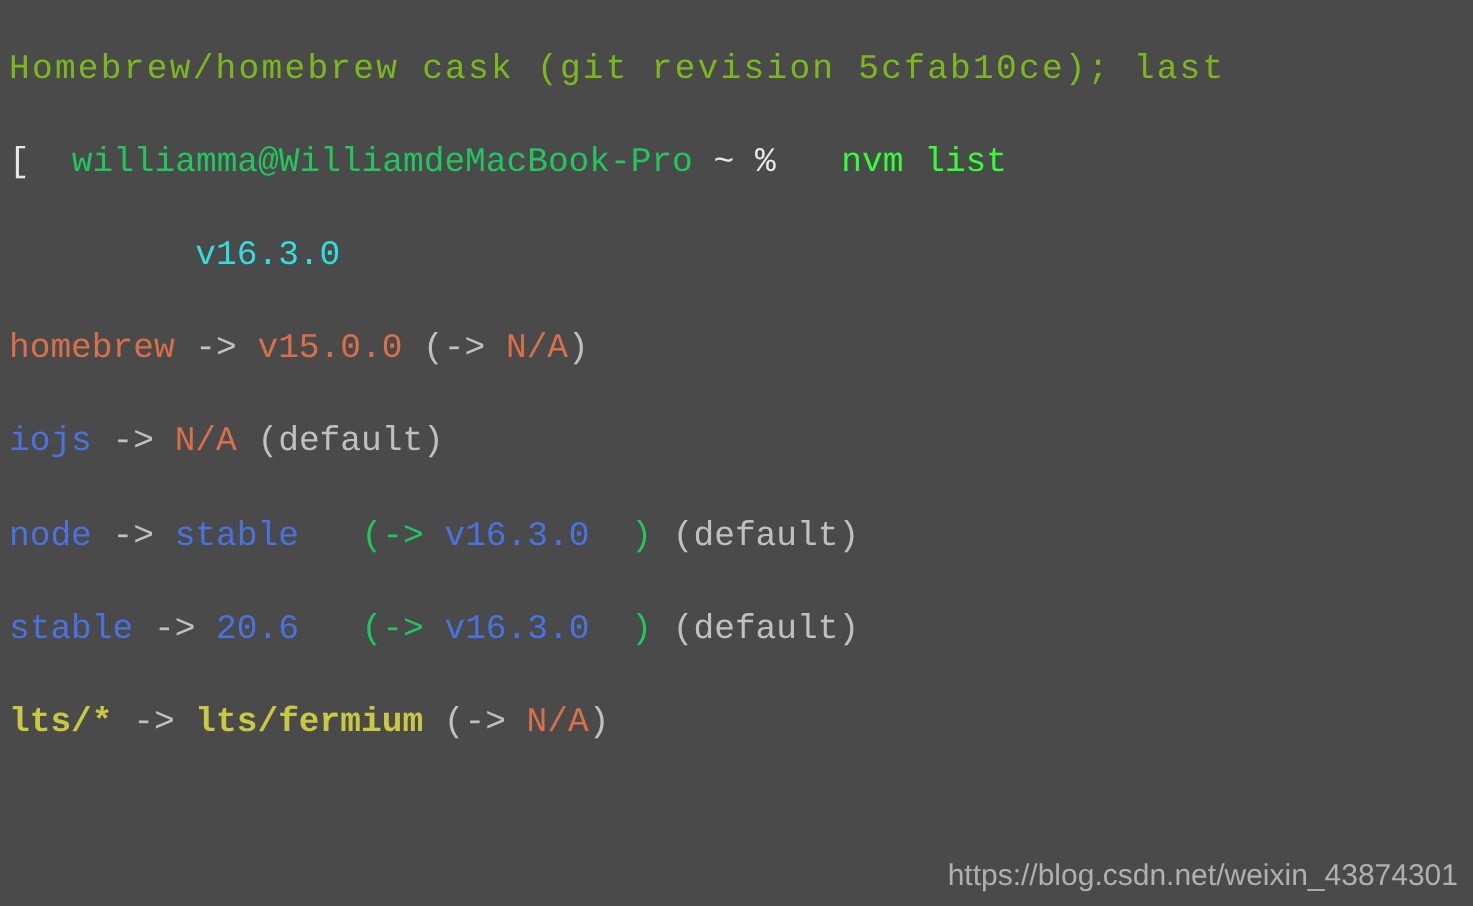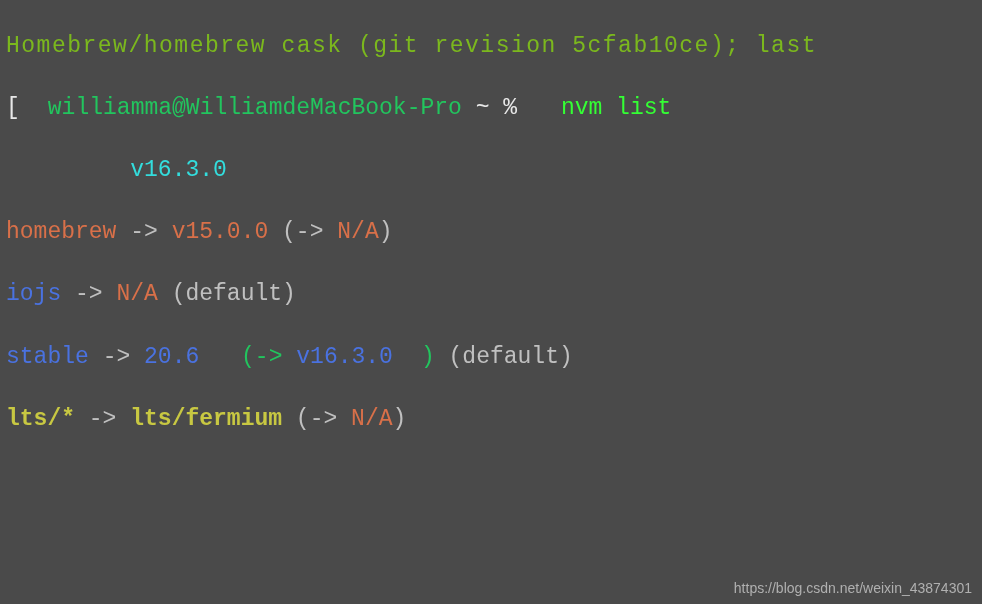--- a/index.html
+++ b/index.html
@@ -24,35 +24,36 @@
     .cyan { color: #33dddd; }
     .gray { color: #c0c0c0; }
     .red { color: #d97049; }
     .blue { color: #4a72e0; }
     .yellow { color: #c8c842; }
     .bold { font-weight: 700; }
     .watermark {
       position: absolute;
       bottom: 6px;
       right: 10px;
-      font-size: 14px;
+      font-size: 20px;
       color: #b0b0b0;
       font-family: Arial, sans-serif;
       font-weight: 400;
     }
   </style>
 </head>
 <body>
 
 <div class="term">
 <div class="cut-top">Homebrew/homebrew cask (git revision 5cfab10ce); last</div>
 <div><span class="white">[</span><span class="green">williamma@WilliamdeMacBook-Pro</span><span class="white"> ~ % </span><span class="brightgreen">nvm list</span></div>
 <div><span class="cyan">         v16.3.0</span></div>
 <div><span class="red">homebrew</span><span class="gray"> -&gt; </span><span class="red">v15.0.0</span><span class="gray"> (-&gt; </span><span class="red">N/A</span><span class="gray">)</span></div>
 <div><span class="blue">iojs</span><span class="gray"> -&gt; </span><span class="red">N/A</span><span class="gray"> (default)</span></div>
+<div><span class="blue">node</span><span class="gray"> -&gt; </span><span class="blue">stable</span><span class="green"> (-&gt; </span><span class="blue">v16.3.0</span><span class="green">)</span><span class="gray"> (default)</span></div>
 <div><span class="blue">stable</span><span class="gray"> -&gt; </span><span class="blue">20.6</span><span class="green"> (-&gt; </span><span class="blue">v16.3.0</span><span class="green">)</span><span class="gray"> (default)</span></div>
 <div><span class="yellow bold">lts/*</span><span class="gray"> -&gt; </span><span class="yellow bold">lts/fermium</span><span class="gray"> (-&gt; </span><span class="red">N/A</span><span class="gray">)</span></div>
 
 
 
 
 
 
 
 </div>

